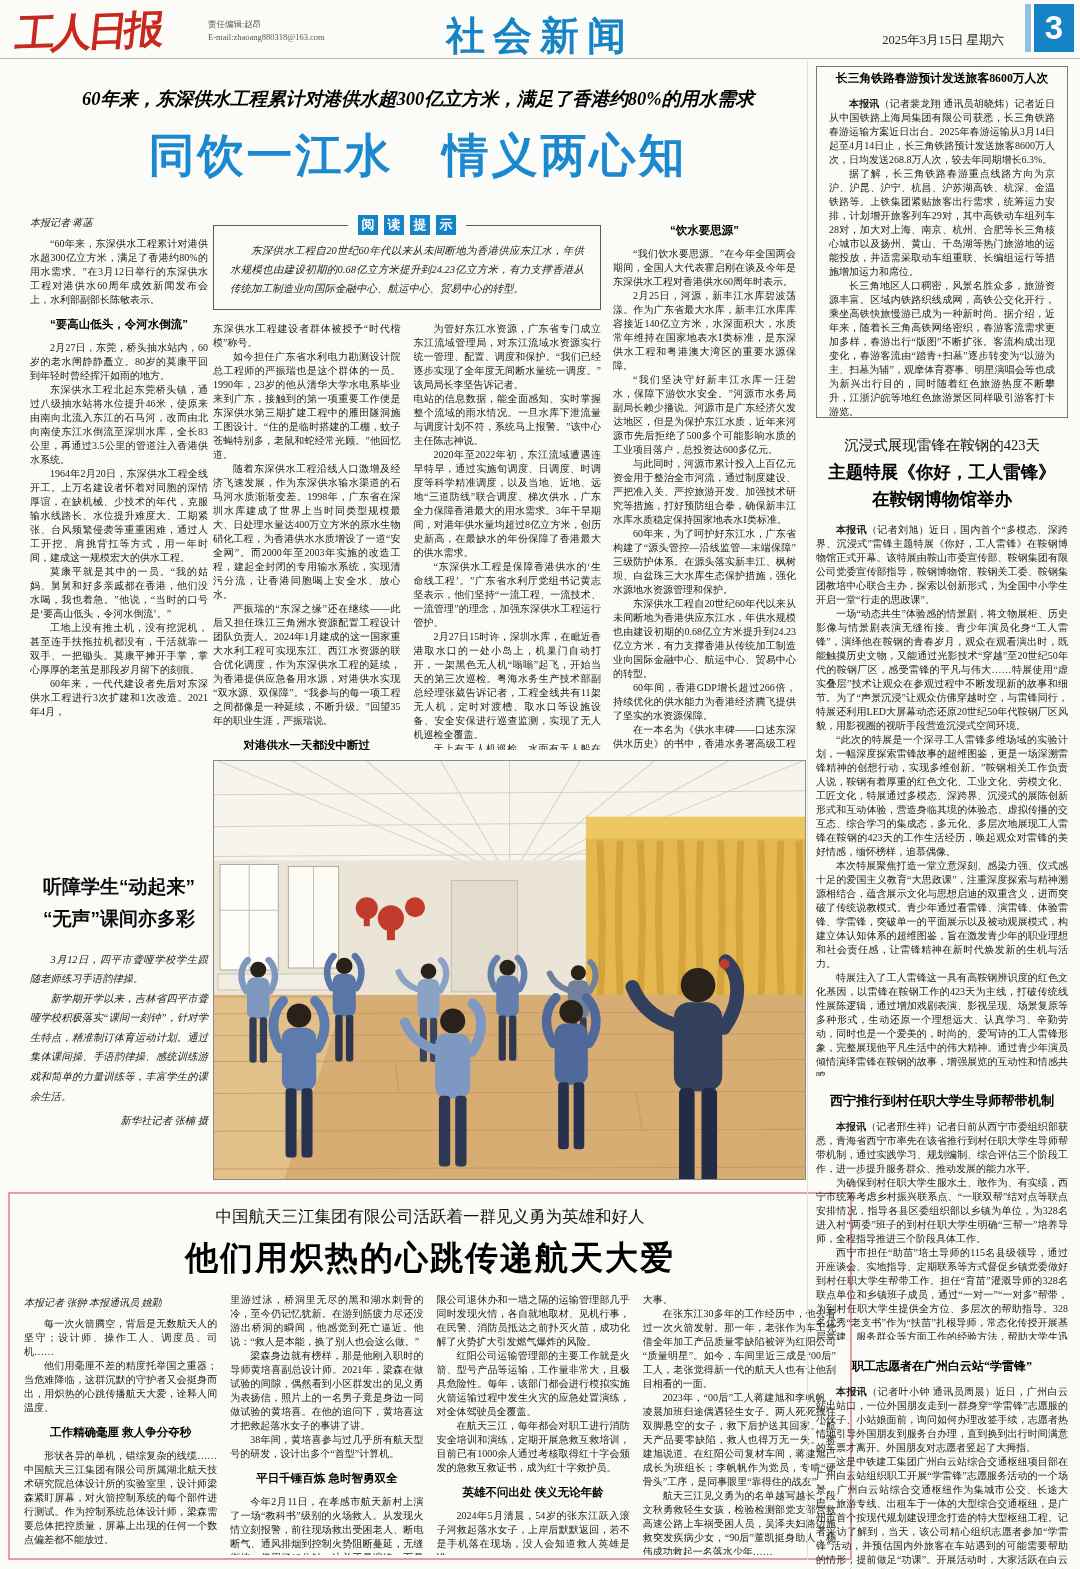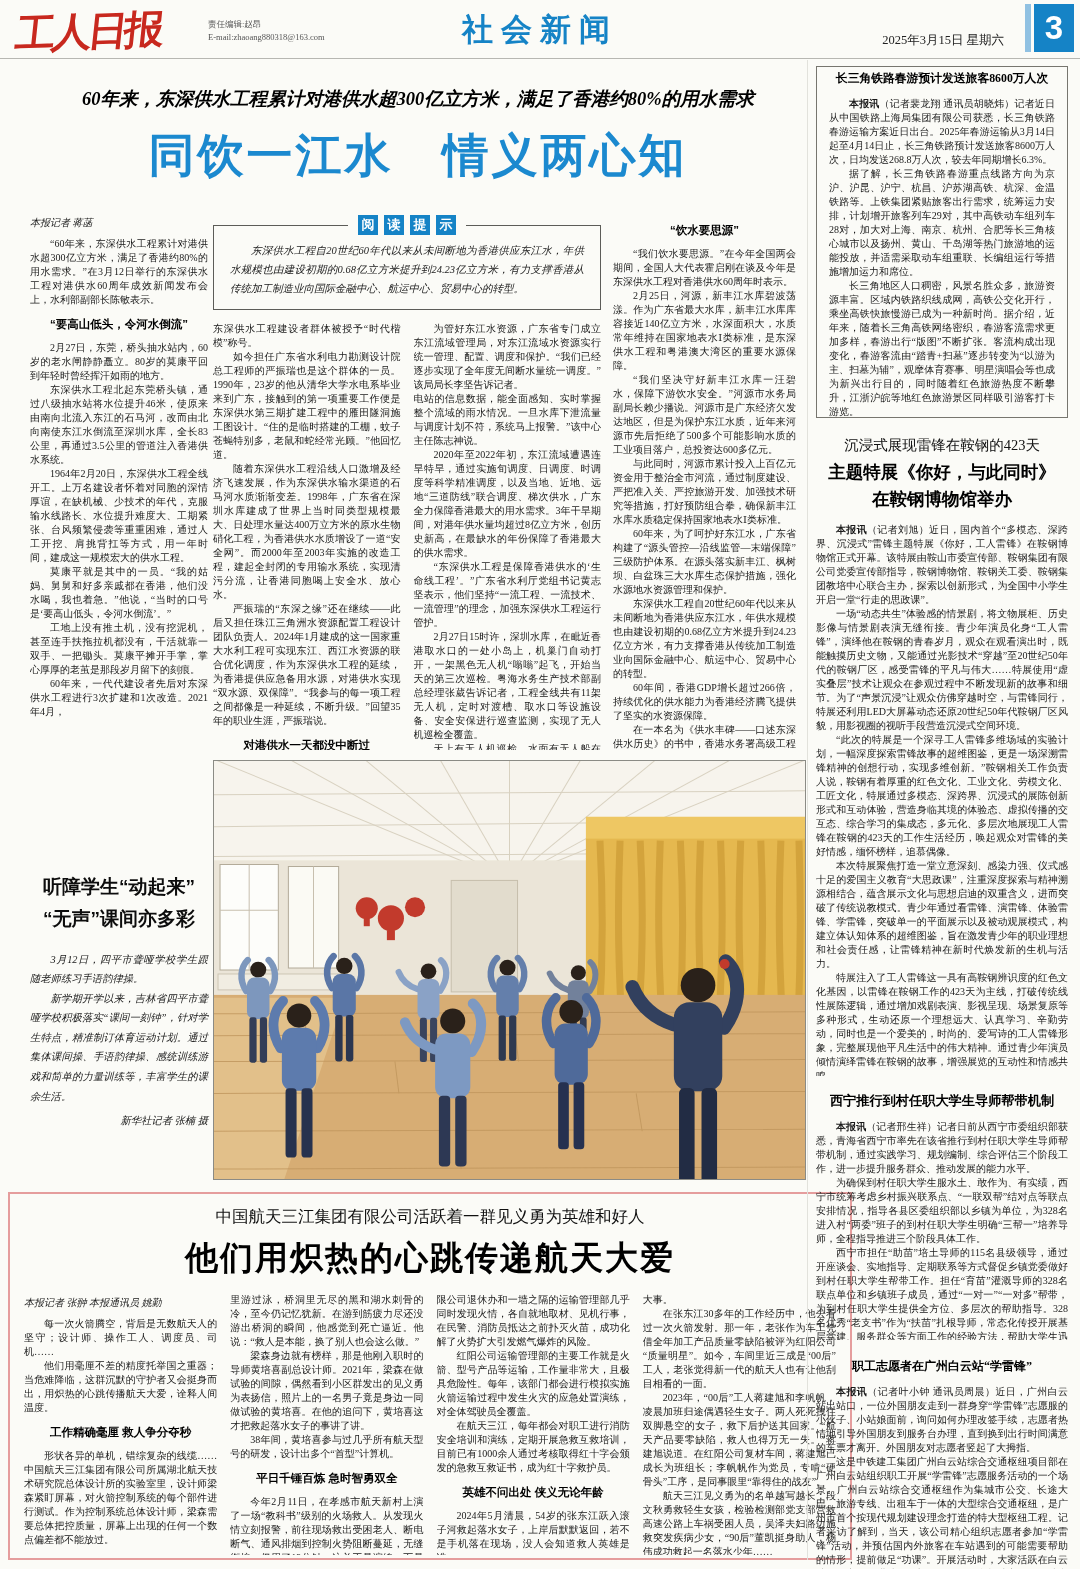--- a/index.html
+++ b/index.html
@@ -4,21 +4,21 @@
 <style>
   html,body{margin:0;padding:0;}
   body{width:1080px;height:1569px;position:relative;overflow:hidden;background:#fbfbf7;
        font-family:"Liberation Serif","DejaVu Serif",serif;color:#1a1a1a;}
 
   
   header{position:absolute;left:0;top:0;width:1080px;height:58px;border-bottom:1px solid #b7b7b2;}
   .mast{position:absolute;left:16px;top:4px;font-size:40px;font-weight:900;color:#c8281e;
         letter-spacing:-4px;transform:skewX(-8deg) rotate(-2deg);font-family:"Liberation Serif",serif;}
   .ed{position:absolute;left:208px;top:18px;font-size:8.5px;color:#555;line-height:1.5;}
-  .section{position:absolute;left:50%;transform:translateX(-50%);top:9px;font-size:31px;font-weight:900;
+  .section{position:absolute;left:50%;transform:translateX(-50%);top:9px;font-size:39px;font-weight:900;
            color:#1583c6;letter-spacing:8px;}
   .date{position:absolute;right:76px;top:32px;font-size:12.5px;color:#222;}
   .badge{position:absolute;right:6px;top:4px;display:flex;align-items:stretch;height:48px;}
   .badge .bar{width:6px;background:#90c1e2;margin-right:3px;}
   .badge .num{width:40px;background:#1583c6;color:#fff;font-size:33px;font-weight:900;
               display:flex;align-items:center;justify-content:center;font-family:"Liberation Sans",sans-serif;}
 
   
   .bt{font-size:10px;line-height:1.4;text-align:justify;color:#191919;}
   .para{margin:0;text-indent:2em;}
@@ -316,21 +316,21 @@
   <article class="rail-article a1">
     <h3>长三角铁路春游预计发送旅客8600万人次</h3>
     <div class="abody bt">
         <p class="para"><strong class="lead">本报讯</strong>（记者裴龙翔 通讯员胡晓炜）记者近日从中国铁路上海局集团有限公司获悉，长三角铁路春游运输方案近日出台。2025年春游运输从3月14日起至4月14日止，长三角铁路预计发送旅客8600万人次，日均发送268.8万人次，较去年同期增长6.3%。</p>
         <p class="para">据了解，长三角铁路春游重点线路方向为京沪、沪昆、沪宁、杭昌、沪苏湖高铁、杭深、金温铁路等。上铁集团紧贴旅客出行需求，统筹运力安排，计划增开旅客列车29对，其中高铁动车组列车28对，加大对上海、南京、杭州、合肥等长三角核心城市以及扬州、黄山、千岛湖等热门旅游地的运能投放，并适需采取动车组重联、长编组运行等措施增加运力和席位。</p>
         <p class="para">长三角地区人口稠密，风景名胜众多，旅游资源丰富。区域内铁路织线成网，高铁公交化开行，乘坐高铁快旅慢游已成为一种新时尚。据介绍，近年来，随着长三角高铁网络密织，春游客流需求更加多样，春游出行“版图”不断扩张。客流构成出现变化，春游客流由“踏青+扫墓”逐步转变为“以游为主、扫墓为辅”，观摩体育赛事、明星演唱会等也成为新兴出行目的，同时随着红色旅游热度不断攀升，江浙沪皖等地红色旅游景区同样吸引游客打卡游览。</p>
       </div>
   </article>
   <article class="rail-article a2">
     <div class="kick2">沉浸式展现雷锋在鞍钢的423天</div>
-    <h2 class="lf">主题特展《你好，与此同时》</h2>
+    <h2 class="lf">主题特展《你好，工人雷锋》</h2>
     <h2 class="lf">在鞍钢博物馆举办</h2>
     <div class="abody bt">
         <p class="para"><strong class="lead">本报讯</strong>（记者刘旭）近日，国内首个“多模态、深跨界、沉浸式”雷锋主题特展《你好，工人雷锋》在鞍钢博物馆正式开幕。该特展由鞍山市委宣传部、鞍钢集团有限公司党委宣传部指导，鞍钢博物馆、鞍钢关工委、鞍钢集团教培中心联合主办，探索以创新形式，为全国中小学生开启一堂“行走的思政课”。</p>
         <p class="para">一场“动态共生”体验感的情景剧，将文物展柜、历史影像与情景剧表演无缝衔接。青少年演员化身“工人雷锋”，演绎他在鞍钢的青春岁月，观众在观看演出时，既能触摸历史文物，又能通过光影技术“穿越”至20世纪50年代的鞍钢厂区，感受雷锋的平凡与伟大……特展使用“虚实叠层”技术让观众在参观过程中不断发现新的故事和细节。为了“声景沉浸”让观众仿佛穿越时空，与雷锋同行，特展还利用LED大屏幕动态还原20世纪50年代鞍钢厂区风貌，用影视圈的视听手段营造沉浸式空间环境。</p>
         <p class="para">“此次的特展是一个深寻工人雷锋多维场域的实验计划，一幅深度探索雷锋故事的超维图鉴，更是一场深溯雷锋精神的创想行动，实现多维创新。”鞍钢相关工作负责人说，鞍钢有着厚重的红色文化、工业文化、劳模文化、工匠文化，特展通过多模态、深跨界、沉浸式的展陈创新形式和互动体验，营造身临其境的体验态、虚拟传播的交互态、综合学习的集成态，多元化、多层次地展现工人雷锋在鞍钢的423天的工作生活经历，唤起观众对雷锋的美好情感，缅怀榜样，追慕偶像。</p>
         <p class="para">本次特展聚焦打造一堂立意深刻、感染力强、仪式感十足的爱国主义教育“大思政课”，注重深度探索与精神溯源相结合，蕴含展示文化与思想启迪的双重含义，进而突破了传统说教模式。青少年通过看雷锋、演雷锋、体验雷锋、学雷锋，突破单一的平面展示以及被动观展模式，构建立体认知体系的超维图鉴，旨在激发青少年的职业理想和社会责任感，让雷锋精神在新时代焕发新的生机与活力。</p>
         <p class="para">特展注入了工人雷锋这一具有高鞍钢辨识度的红色文化基因，以雷锋在鞍钢工作的423天为主线，打破传统线性展陈逻辑，通过增加戏剧表演、影视呈现、场景复原等多种形式，生动还原一个理想远大、认真学习、辛勤劳动，同时也是一个爱美的，时尚的、爱写诗的工人雷锋形象，完整展现他平凡生活中的伟大精神。通过青少年演员倾情演绎雷锋在鞍钢的故事，增强展览的互动性和情感共鸣。</p>
       </div>
   </article>
   <article class="rail-article a3">

